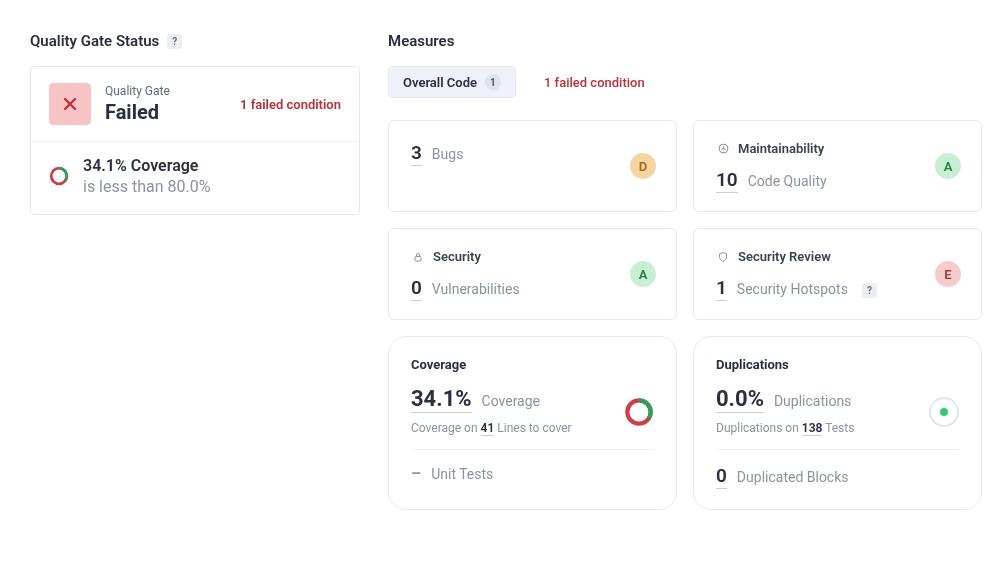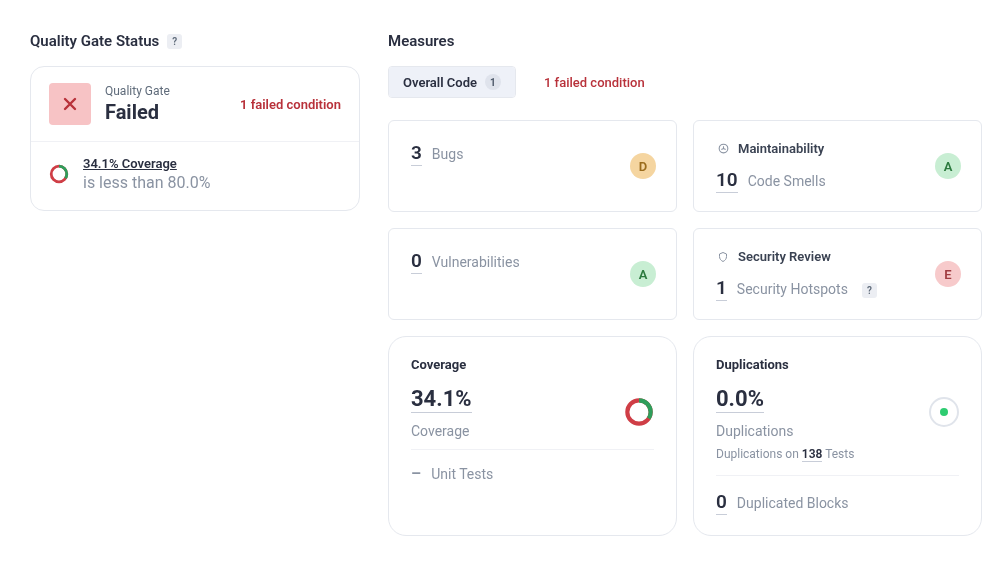--- a/index.html
+++ b/index.html
@@ -53,21 +53,21 @@
     border-radius: 3px;
     background: #eceef3;
     color: #5f6b7a;
     font-size: 10px;
     font-weight: 600;
     cursor: pointer;
   }
 
   .qg-card {
     border: 1px solid var(--border);
-    border-radius: 14px;
+    border-radius: 4px;
     overflow: hidden;
   }
   .qg-top {
     display: flex;
     align-items: center;
     padding: 16px 18px;
     gap: 14px;
   }
   .qg-icon {
     width: 42px;
@@ -87,21 +87,21 @@
     border-top: 1px solid var(--border);
     padding: 14px 18px;
     display: flex;
     align-items: center;
     gap: 14px;
     margin: 0 18px 10px 18px;
     border-top-color: #f0f1f5;
   }
   .qg-card .qg-condition { border-top: 1px solid #f0f1f5; margin: 0; padding: 14px 18px 18px 18px; }
   .donut-sm { width: 20px; height: 20px; flex: 0 0 20px; }
-  .cond-title { font-size: 13px; font-weight: 600; color: var(--text-main); text-decoration: underline; }
+  .cond-title { font-size: 16px; font-weight: 600; color: var(--text-main); }
   .cond-sub { font-size: 16px; color: var(--text-muted); margin-top: 2px; }
 
   
   .tab-row { display: flex; align-items: center; gap: 28px; margin-bottom: 22px; }
   .tab-group { display: inline-flex; border: 1px solid var(--border); border-radius: 4px; overflow: hidden; }
   .tab {
     padding: 7px 14px;
     font-size: 13px;
     font-weight: 600;
     color: var(--text-main);
@@ -168,21 +168,21 @@
   .rating.E { background: var(--pink-bg); color: var(--pink-text); }
 
   
   .bcard {
     border: 1px solid var(--border);
     border-radius: 18px;
     padding: 20px 22px;
     position: relative;
   }
   .bcard-title { font-size: 13px; font-weight: 700; color: var(--text-main); margin-bottom: 14px; }
-  .big-metric { display: flex; align-items: baseline; gap: 10px; margin-bottom: 8px; flex-direction: column; }
+  .big-metric { display: flex; align-items: baseline; gap: 10px; margin-bottom: 8px; }
   .big-value { font-size: 22px; font-weight: 700; color: var(--text-main); border-bottom: 1px solid #c8cdd8; padding-bottom: 1px; cursor: pointer; }
   .big-label { font-size: 14px; color: var(--text-muted); }
   .sub-line { font-size: 12px; color: var(--text-muted); margin-bottom: 14px; }
   .sub-line .ul { border-bottom: 1px solid #c8cdd8; font-weight: 600; color: var(--text-main); cursor: pointer; }
   .divider { border-top: 1px solid #f0f1f5; margin: 10px 0 14px 0; }
   .footer-metric { display: flex; align-items: baseline; gap: 10px; }
   .dash { color: var(--text-muted); font-size: 16px; font-weight: 600; }
 
   .donut-lg-wrap { position: absolute; right: 22px; top: 60px; width: 30px; height: 30px; }
   .dup-dot-wrap { position: absolute; right: 22px; top: 60px; width: 30px; height: 30px; border: 2px solid #e0e4eb; border-radius: 50%; display: flex; align-items: center; justify-content: center; }
@@ -260,26 +260,35 @@
           <span class="ico">
             <svg width="13" height="13" viewBox="0 0 24 24" fill="none" stroke="#8a93a2" stroke-width="2">
                 <circle cx="12" cy="12" r="8"></circle>
                 <path d="M12 8v4M8 14l4-2 4 2"></path>
               </svg>
           </span>
           <span>Maintainability</span>
         </div>
         <div class="mcard-metric">
           <a class="mcard-value">10</a>
-          <span class="mcard-label">Code Smells</span>
+          <span class="mcard-label">Code Quality</span>
         </div>
         <div class="rating A">A</div>
       </div>
 
       <div class="mcard">
+        <div class="mcard-header">
+          <span class="ico">
+            <svg width="12" height="12" viewBox="0 0 24 24" fill="none" stroke="#8a93a2" stroke-width="2">
+                <rect x="6" y="11" width="12" height="9" rx="2"></rect>
+                <path d="M9 11V8a3 3 0 016 0v3"></path>
+              </svg>
+          </span>
+          <span>Security</span>
+        </div>
         <div class="mcard-metric">
           <a class="mcard-value">0</a>
           <span class="mcard-label">Vulnerabilities</span>
         </div>
         <div class="rating A">A</div>
       </div>
 
       <div class="mcard">
         <div class="mcard-header">
           <span class="ico">
@@ -296,20 +305,23 @@
         </div>
         <div class="rating E">E</div>
       </div>
 
       <div class="bcard">
         <div class="bcard-title">Coverage</div>
         <div class="big-metric">
           <a class="big-value">34.1%</a>
           <span class="big-label">Coverage</span>
         </div>
+        <div class="sub-line">
+          <span>Coverage on </span><a class="ul">41</a><span> Lines to cover</span>
+        </div>
         <div class="divider"></div>
         <div class="footer-metric">
           <span class="dash">–</span>
           <span class="mcard-label">Unit Tests</span>
         </div>
         <div class="donut-lg-wrap">
           <svg width="30" height="30" viewBox="0 0 36 36">
             <circle cx="18" cy="18" r="14" fill="none" stroke="#cf3e46" stroke-width="5"></circle>
             <circle cx="18" cy="18" r="14" fill="none" stroke="#2e9e5b" stroke-width="5" stroke-dasharray="30 58" stroke-dashoffset="0" transform="rotate(-90 18 18)"></circle>
           </svg>

